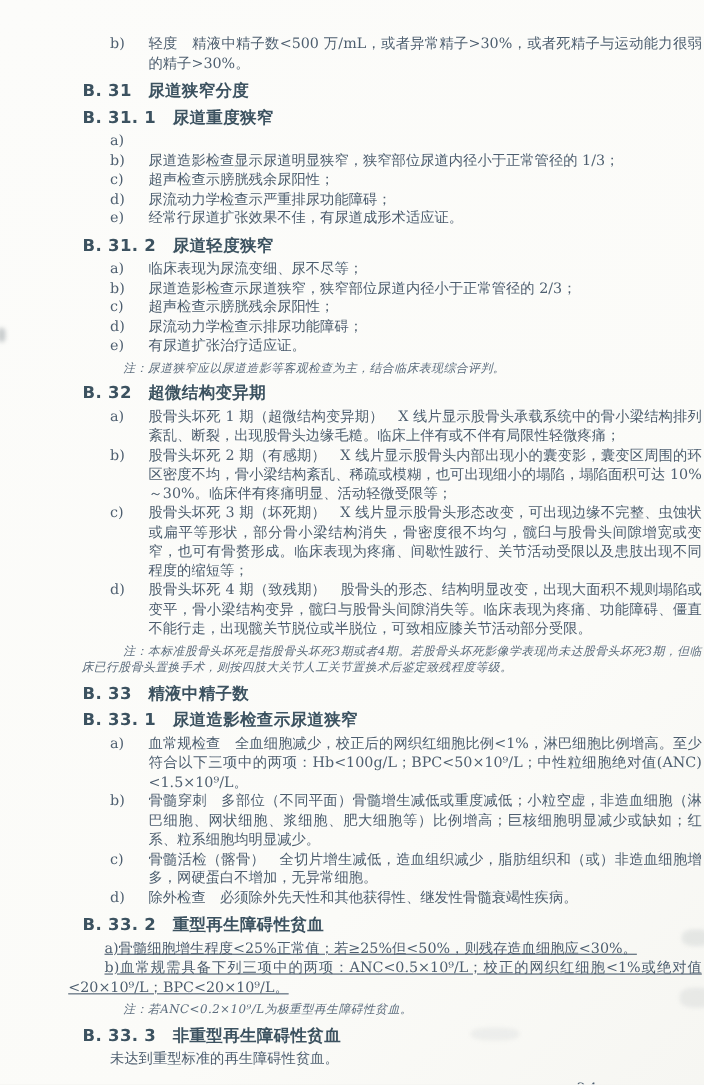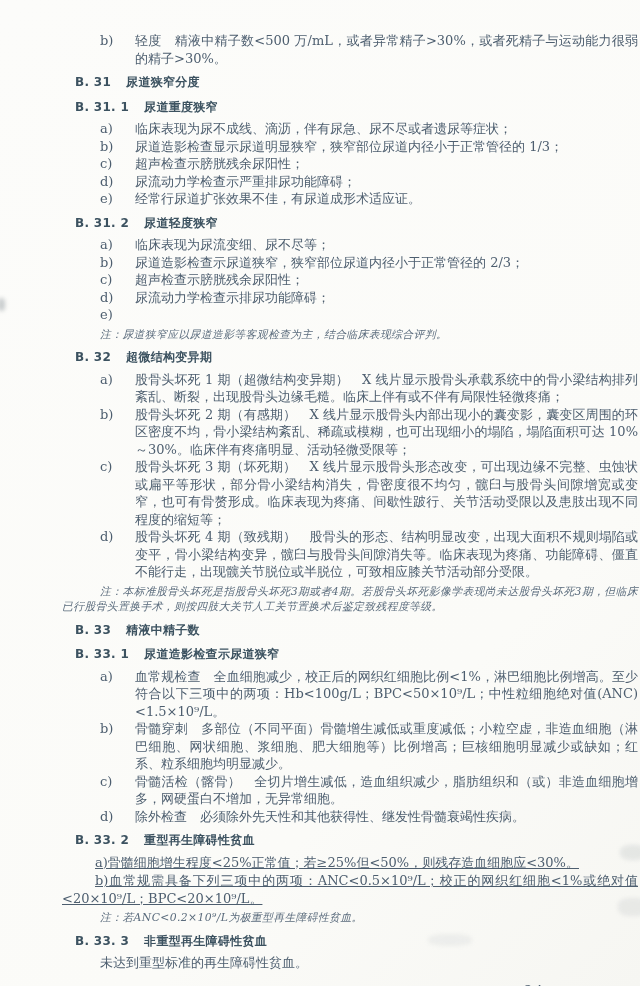--- a/index.html
+++ b/index.html
@@ -22,38 +22,38 @@
     width:576px;
     font-size:13px;
     line-height:17.5px;
     text-align:justify;
   }
   .heading{
     margin:7px 0 4px 13px;
     font-family:"DejaVu Sans","Liberation Sans",sans-serif;
     font-weight:bold;
     color:#3c5260;
-    font-size:12px;
+    font-size:15px;
     letter-spacing:.3px;
   }
   .heading .code{margin-right:15px;}
   .item{
     display:flex;
     padding-left:38px;
   }
   .item .label{
     width:35px;
     flex:none;
   }
   .item .text{flex:1;}
   .note{
     font-style:italic;
     font-size:10.8px;
     line-height:15.5px;
-    margin:3px 0 4px 0;
+    margin:3px 0 4px 12px;
     text-indent:38px;
     color:#5b6c7d;
     letter-spacing:.4px;
   }
   .para{
     text-indent:33px;
     margin:1px 0;
     text-decoration:underline;
   }
   .para-indent{
@@ -84,21 +84,20 @@
 <div class="page">
   <div class="content">
       <div class="item">
         <span class="label">b)</span>
         <span class="text">轻度　精液中精子数&lt;500 万/mL，或者异常精子&gt;30%，或者死精子与运动能力很弱的精子&gt;30%。</span>
       </div>
       <div class="heading"><span class="code">B. 31</span><span class="title">尿道狭窄分度</span></div>
       <div class="heading"><span class="code">B. 31. 1</span><span class="title">尿道重度狭窄</span></div>
       <div class="item">
         <span class="label">a)</span>
-        <span class="text">临床表现为尿不成线、滴沥，伴有尿急、尿不尽或者遗尿等症状；</span>
       </div>
       <div class="item">
         <span class="label">b)</span>
         <span class="text">尿道造影检查显示尿道明显狭窄，狭窄部位尿道内径小于正常管径的 1/3；</span>
       </div>
       <div class="item">
         <span class="label">c)</span>
         <span class="text">超声检查示膀胱残余尿阳性；</span>
       </div>
       <div class="item">
@@ -121,20 +120,21 @@
       <div class="item">
         <span class="label">c)</span>
         <span class="text">超声检查示膀胱残余尿阳性；</span>
       </div>
       <div class="item">
         <span class="label">d)</span>
         <span class="text">尿流动力学检查示排尿功能障碍；</span>
       </div>
       <div class="item">
         <span class="label">e)</span>
+        <span class="text">有尿道扩张治疗适应证。</span>
       </div>
       <div class="note">注：尿道狭窄应以尿道造影等客观检查为主，结合临床表现综合评判。</div>
       <div class="heading"><span class="code">B. 32</span><span class="title">超微结构变异期</span></div>
       <div class="item">
         <span class="label">a)</span>
         <span class="text">股骨头坏死 1 期（超微结构变异期）　X 线片显示股骨头承载系统中的骨小梁结构排列紊乱、断裂，出现股骨头边缘毛糙。临床上伴有或不伴有局限性轻微疼痛；</span>
       </div>
       <div class="item">
         <span class="label">b)</span>
         <span class="text">股骨头坏死 2 期（有感期）　X 线片显示股骨头内部出现小的囊变影，囊变区周围的环区密度不均，骨小梁结构紊乱、稀疏或模糊，也可出现细小的塌陷，塌陷面积可达 10%～30%。临床伴有疼痛明显、活动轻微受限等；</span>

